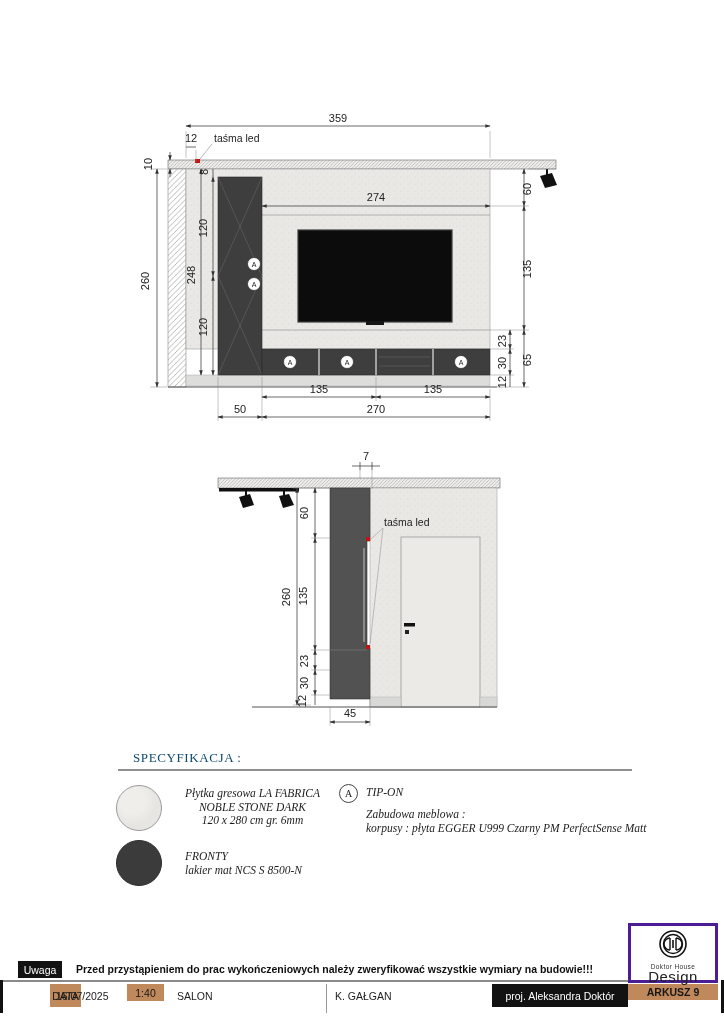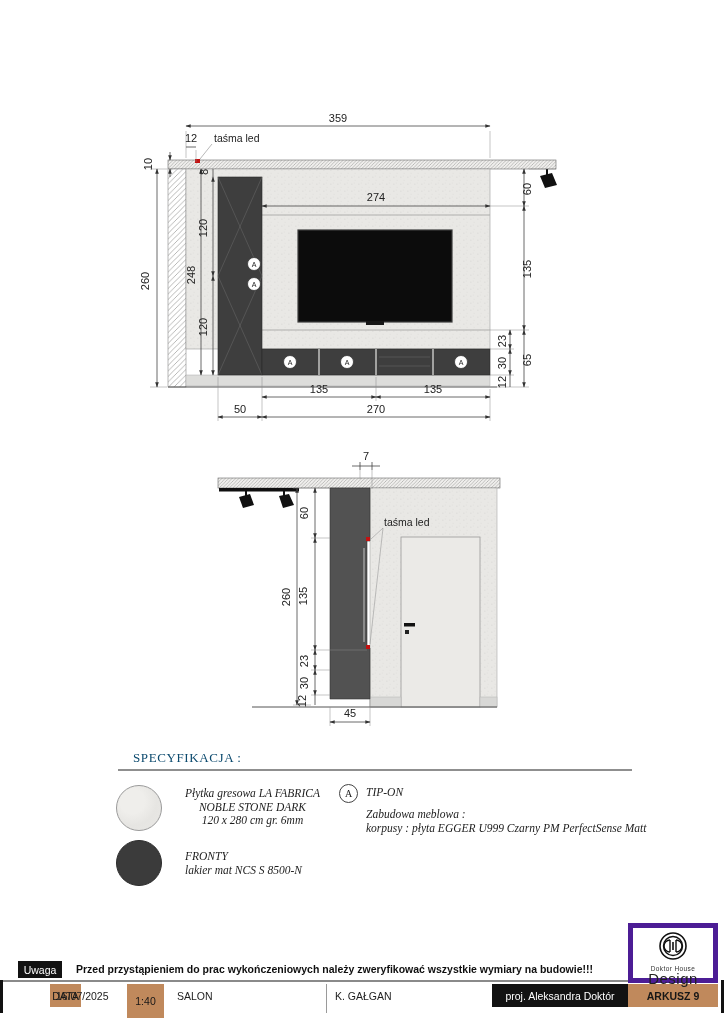--- a/index.html
+++ b/index.html
@@ -20,21 +20,21 @@
     font-family:"Liberation Serif",serif;font-size:10px;display:flex;align-items:center;justify-content:center;background:#fff;}
   
   .badge{display:flex;align-items:center;justify-content:center;font-size:10.5px;}
   .badge-black{background:#121212;color:#fff;}
   .badge-tan{background:#c0895c;color:#161616;}
   .warn-text{font-size:10.5px;font-weight:bold;color:#0f0f0f;white-space:nowrap;}
   .cell-text{font-size:10.5px;color:#222;white-space:nowrap;text-align:right;}
   .footer-hline{background:#8a8a8a;height:2px;}
   .vsep{background:#9a9a9a;width:1px;}
   .frame-tick{background:#111;width:2.5px;height:33px;}
-  .logo-box{background:#fff;border:5px solid #4c1d95;box-sizing:border-box;text-align:center;}
+  .logo-box{background:#fff;border:3px solid #4c1d95;box-sizing:border-box;text-align:center;}
   .logo-small{font-size:6.5px;color:#333;letter-spacing:.4px;line-height:6px;}
   .logo-big{font-size:15px;color:#222;letter-spacing:.5px;line-height:13px;}
 </style>
 </head>
 <body>
 
 <div id="page">
 
 <svg width="724" height="1024" viewBox="0 0 724 1024">
   <defs>
@@ -274,26 +274,26 @@
   
   <div class="abs badge badge-black" style="left:18px;top:961px;width:44px;height:17px;">Uwaga</div>
   <div class="abs warn-text" style="left:76px;top:963px;">Przed przystąpieniem do prac wykończeniowych należy zweryfikować wszystkie wymiary na budowie!!!</div>
   <div class="abs footer-hline" style="left:0px;top:980px;width:718px;"></div>
 
   <div class="abs frame-tick" style="left:0px;top:980px;"></div>
   <div class="abs frame-tick" style="left:721px;top:980px;"></div>
 
   <div class="abs badge badge-tan" style="left:18px;top:984px;width:31px;height:23px;margin-left:32px;">DATA</div>
   <div class="abs cell-text" style="left:56px;top:990px;">16/07/2025</div>
-  <div class="abs badge badge-tan" style="left:127px;top:984px;width:37px;height:34px;">1:40</div>
+  <div class="abs badge badge-tan" style="left:127px;top:984px;width:37px;height:17px;">1:40</div>
   <div class="abs cell-text" style="left:177px;top:990px;">SALON</div>
   <div class="abs vsep" style="left:326px;top:984px;height:29px;"></div>
   <div class="abs cell-text" style="left:335px;top:990px;">K. GAŁGAN</div>
   <div class="abs badge badge-black" style="left:492px;top:984px;width:136px;height:23px;">proj. Aleksandra Doktór</div>
-  <div class="abs badge badge-tan" style="left:628px;top:984px;width:90px;height:23px;font-weight:bold;">ARKUSZ 9</div>
+  <div class="abs badge badge-tan" style="left:628px;top:984px;width:90px;height:16px;font-weight:bold;">ARKUSZ 9</div>
 
   <div class="abs logo-box" style="left:628px;top:923px;width:90px;height:60px;">
     <svg width="34" height="32" viewBox="-17 -16 34 32" style="margin-top:2px;">
       <circle cx="0" cy="0" r="13" fill="none" stroke="#111" stroke-width="1.6"></circle>
       <circle cx="0" cy="0" r="9.5" fill="none" stroke="#111" stroke-width="1.4"></circle>
       <path d="M-3,-6 A6,6 0 0 0 -3,6" fill="none" stroke="#111" stroke-width="1.4"></path>
       <path d="M3,-6 A6,6 0 0 1 3,6" fill="none" stroke="#111" stroke-width="1.4"></path>
       <line x1="-3" y1="-6" x2="-3" y2="6" stroke="#111" stroke-width="1.4"></line>
       <line x1="3" y1="-6" x2="3" y2="6" stroke="#111" stroke-width="1.4"></line>
       <line x1="0" y1="-4" x2="0" y2="4" stroke="#111" stroke-width="1.6"></line>

